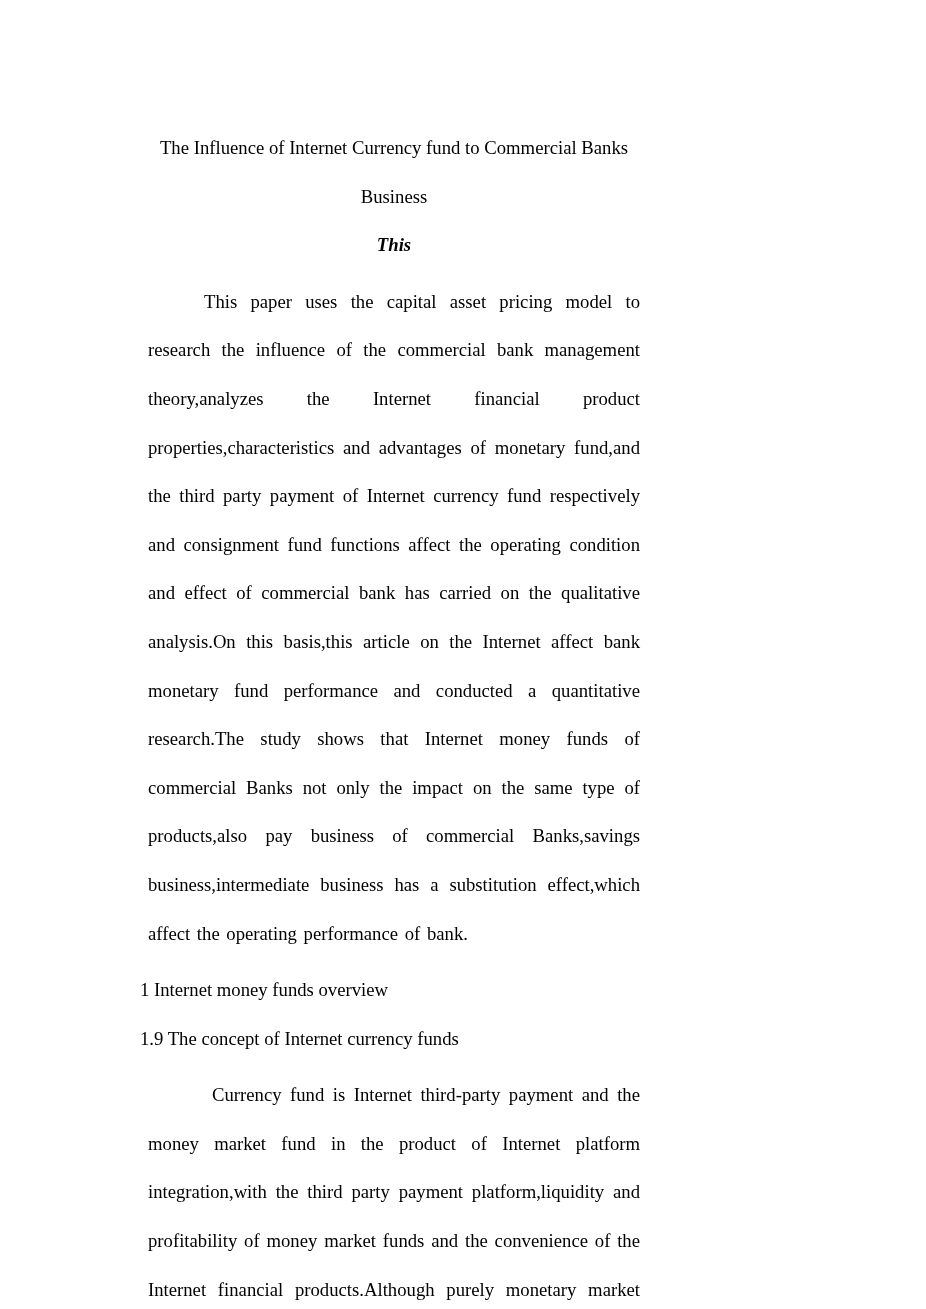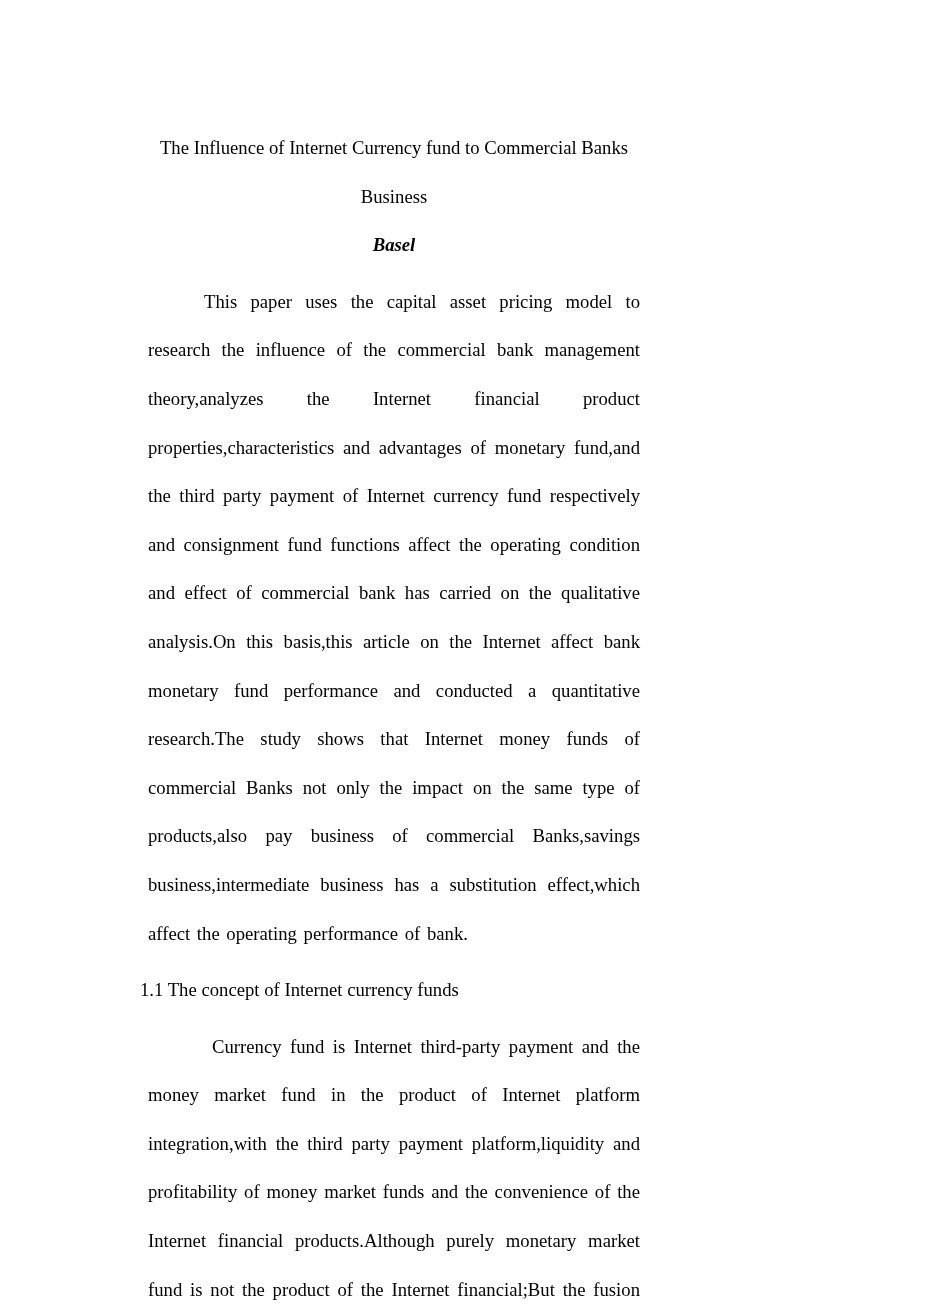--- a/index.html
+++ b/index.html
@@ -52,21 +52,22 @@
     margin: 0;
     text-align: left;
   }
 </style>
 </head>
 <body>
 
 <div class="page">
   <h1 class="title">The Influence of Internet Currency fund to Commercial Banks Business</h1>
 
-  <div class="subtitle">Basel</div>
+  <div class="subtitle">This</div>
 
   <p class="para indent-1">This paper uses the capital asset pricing model to research the influence of the commercial bank management theory,analyzes the Internet financial product properties,characteristics and advantages of monetary fund,and the third party payment of Internet currency fund respectively and consignment fund functions affect the operating condition and effect of commercial bank has carried on the qualitative analysis.On this basis,this article on the Internet affect bank monetary fund performance and conducted a quantitative research.The study shows that Internet money funds of commercial Banks not only the impact on the same type of products,also pay business of commercial Banks,savings business,intermediate business has a substitution effect,which affect the operating performance of bank.</p>
 
+  <div class="heading">1 Internet money funds overview</div>
 
-  <div class="heading">1.1 The concept of Internet currency funds</div>
+  <div class="heading">1.9 The concept of Internet currency funds</div>
 
   <p class="para indent-2">Currency fund is Internet third-party payment and the money market fund in the product of Internet platform integration,with the third party payment platform,liquidity and profitability of money market funds and the convenience of the Internet financial products.Although purely monetary market fund is not the product of the Internet financial;But the fusion with Internet technology,the third-party payment platform,changed</p>
 </div>
 
 </body></html>

